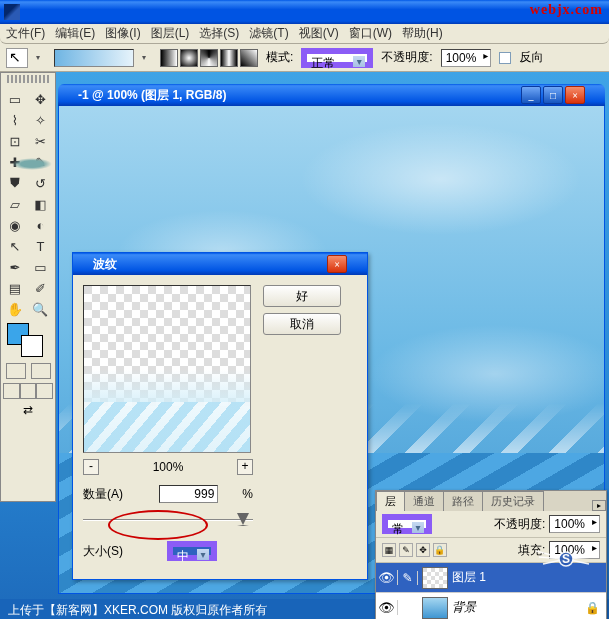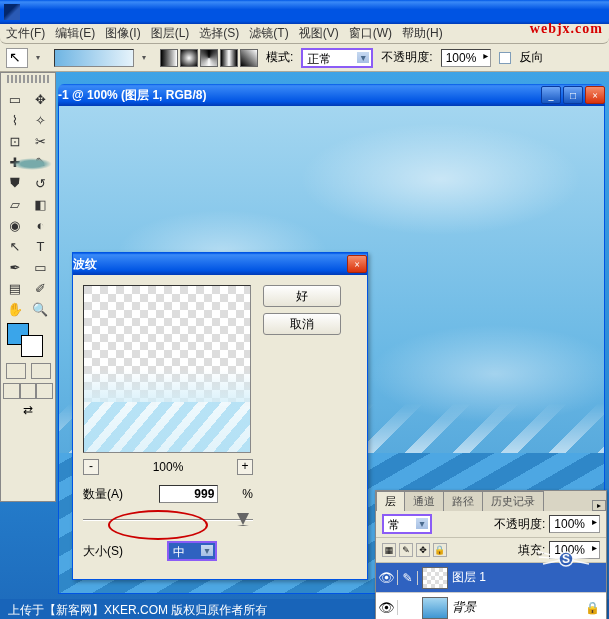--- a/index.html
+++ b/index.html
@@ -1,59 +1,59 @@
 <!DOCTYPE html>
 <html><head>
 <meta charset="utf-8">
 <style>
 * { box-sizing: border-box; margin: 0; padding: 0; font-family: "SimSun", "Microsoft YaHei", sans-serif; font-size: 12px; }
 body { background: #ece9d8; width: 609px; height: 619px; overflow: hidden; position: relative; }
 
 .titlebar { background: linear-gradient(to bottom, #0058e6 0%, #3a8af7 8%, #0054e3 40%, #0054e3 88%, #003ab5 100%); height: 24px; display: flex; align-items: center; padding: 0 4px; color: white; font-weight: bold; }
 .titlebar .app-icon { width: 16px; height: 16px; background: linear-gradient(135deg, #04276a 40%, #2a5ab5 60%); margin-right: 4px; }
 .titlebar .title { flex: 1; }
-.watermark-top { position: absolute; right: 6px; top: 21px; color: #d60000; font-weight: bold; font-family: Verdana; font-size: 14px; letter-spacing: 1px; }
+.watermark-top { position: absolute; right: 6px; top: 2px; color: #d60000; font-weight: bold; font-family: Verdana; font-size: 14px; letter-spacing: 1px; }
 
 .menubar { background: #ece9d8; height: 20px; display: flex; align-items: center; padding: 2px 6px; gap: 10px; border-bottom: 1px solid #aca899; border-radius: 6px; }
 .menubar span { color: #333; }
 
 .optionsbar { background: #ece9d8; height: 28px; display: flex; align-items: center; padding: 2px 6px; gap: 8px; border-bottom: 1px solid #aca899; }
 .tool-cursor { width: 22px; height: 20px; border: 1px solid #999; background: white; position: relative; }
 .tool-cursor::after { content: "↖"; position: absolute; top: 0; left: 2px; font-size: 14px; }
 .dropdown-arrow { width: 10px; font-size: 8px; color: #555; }
 .grad-preview { width: 80px; height: 18px; background: linear-gradient(to right, #6fb5e3, #e6f3fb); border: 1px inset #888; }
 .grad-types { display: flex; gap: 2px; }
 .grad-types div { width: 18px; height: 18px; border: 1px solid #666; }
 .gt-lin { background: linear-gradient(to right, #000, #fff); }
 .gt-rad { background: radial-gradient(circle, #fff, #000); }
 .gt-ang { background: conic-gradient(from 0deg, #000, #fff, #000); }
 .gt-ref { background: linear-gradient(to right, #000, #fff 50%, #000); }
 .gt-dia { background: linear-gradient(45deg, #000, #fff); }
-.select-xp { background: white; border: 2px solid #8b5cf6; height: 20px; padding: 1px 16px 1px 4px; position: relative; }
+.select-xp { background: white; border: 6px solid #8b5cf6; height: 20px; padding: 1px 16px 1px 4px; position: relative; }
 .select-xp::after { content: "▾"; position: absolute; right: 2px; top: 2px; color: #4a6a8d; background: linear-gradient(#c6d9f1, #a7c0e4); width: 12px; text-align: center; font-size: 10px; }
 .field-pct { display: inline-block; border: 1px inset #999; background: white; padding: 1px 14px 1px 4px; position: relative; }
 .field-pct::after { content: "▸"; position: absolute; right: 2px; top: 0; font-size: 10px; }
 .cb { width: 12px; height: 12px; border: 1px solid #7f9db9; background: white; display: inline-block; vertical-align: middle; }
 
 .workspace { position: relative; height: 547px; background: linear-gradient(180deg, #3fa3e6 0%, #2a89d5 60%, #1d6abb 100%); }
 
 .toolbox { position: absolute; left: 0; top: 0; width: 56px; height: 430px; background: #ece9d8; border: 1px solid #888; }
 .tool-grip { height: 8px; background: repeating-linear-gradient(to right, #999 0, #999 2px, #ece9d8 2px, #ece9d8 4px); margin: 2px 6px 4px; }
 .tool-grid { display: grid; grid-template-columns: 1fr 1fr; gap: 1px; padding: 2px; }
 .tool { width: 24px; height: 20px; border: 1px solid transparent; display: flex; align-items: center; justify-content: center; font-size: 13px; color: #333; }
 .swatch-area { padding: 4px; position: relative; height: 40px; }
 .swatch-fg { width: 22px; height: 22px; background: #3aa5ea; border: 1px solid #000; position: absolute; left: 6px; top: 2px; }
 .swatch-bg { width: 22px; height: 22px; background: #fff; border: 1px solid #000; position: absolute; left: 20px; top: 14px; }
 .tool-mini { display: flex; justify-content: space-around; padding: 2px; }
 .tool-mini div { width: 20px; height: 16px; border: 1px solid #888; }
 .brush-preview { position: absolute; left: 12px; top: 86px; width: 50px; height: 26px; }
 .brush-preview .blob { width: 40px; height: 12px; background: radial-gradient(ellipse, #7aa 40%, transparent 70%); border-radius: 50%; }
 
 .doc-window { position: absolute; left: 58px; top: 12px; right: 4px; height: 510px; }
-.doc-title { background: linear-gradient(to bottom, #0058e6 0%, #3a8af7 8%, #0054e3 80%, #003ab5 100%); height: 22px; border-radius: 6px 6px 0 0; display: flex; align-items: center; padding: 0 0; color: white; font-weight: bold; }
+.doc-title { background: linear-gradient(to bottom, #0058e6 0%, #3a8af7 8%, #0054e3 80%, #003ab5 100%); height: 22px; border-radius: 6px 6px 0 0; display: flex; align-items: center; padding: 0 20px; color: white; font-weight: bold; }
 .doc-title .t { flex: 1; }
 .win-btn { width: 20px; height: 18px; background: linear-gradient(#6fa7f7, #1555c0); border: 1px solid #0a3a9d; border-radius: 2px; color: white; display: inline-flex; align-items: center; justify-content: center; margin-left: 2px; font-size: 10px; font-family: Verdana; }
 .win-btn.close { background: linear-gradient(#f68e6b, #d9310a); border-color: #a8240a; font-weight: bold; }
 .doc-canvas { background: linear-gradient(180deg, #a4d6f0 0%, #6bb9e5 50%, #3f96d2 100%); height: 488px; position: relative; overflow: hidden; border: 1px solid #0054e3; border-top: none; }
 .clouds { position: absolute; inset: 0; background:
   radial-gradient(ellipse 200px 80px at 70% 15%, rgba(255,255,255,.5), transparent 70%),
   radial-gradient(ellipse 150px 60px at 30% 30%, rgba(255,255,255,.4), transparent 70%),
   radial-gradient(ellipse 180px 70px at 80% 55%, rgba(255,255,255,.4), transparent 70%); }
 .waves { position: absolute; bottom: 130px; left: 0; right: 0; height: 60px; background: repeating-linear-gradient(-45deg, rgba(255,255,255,.7) 0 12px, transparent 12px 34px); mask: linear-gradient(to top, black, transparent); }
 .stripes { position: absolute; bottom: 0; left: 0; right: 0; height: 140px; background: repeating-linear-gradient(-30deg, #4da7e3 0 16px, #2f87c8 16px 32px); }
@@ -62,21 +62,21 @@
 .dialog .dlg-body { padding: 10px; display: flex; gap: 10px; }
 .preview-box { width: 170px; }
 .preview-img { width: 168px; height: 168px; border: 1px inset #888; background:
   linear-gradient(to top, #b6e2f4 0%, #d2eef9 25%, transparent 50%),
   repeating-conic-gradient(#fff 0 25%, #ddd 0 50%) 0 0/16px 16px; position: relative; }
 .preview-img .wv { position: absolute; bottom: 0; left: 0; right: 0; height: 50px; background: repeating-linear-gradient(-50deg, rgba(180,225,245,.9) 0 10px, rgba(255,255,255,.6) 10px 18px); }
 .zoom-row { display: flex; align-items: center; justify-content: space-between; margin-top: 6px; }
 .zoom-btn { width: 16px; height: 16px; border: 1px solid #888; background: #f5f2e7; text-align: center; line-height: 12px; }
 .params { margin-top: 10px; }
 .param-row { display: flex; align-items: center; gap: 24px; margin-bottom: 8px; }
-.num-field { border: 1px inset #888; background: white; width: 68px; text-align: right; padding: 1px 3px; font-weight: bold; }
+.num-field { border: 1px inset #888; background: white; width: 68px; text-align: right; padding: 1px 3px; }
 .slider { width: 170px; height: 18px; position: relative; }
 .slider::before { content: ""; position: absolute; left: 0; right: 0; top: 8px; border-top: 1px solid #888; border-bottom: 1px solid #fff; }
 .slider .thumb { position: absolute; right: 0; top: 2px; width: 0; height: 0; border-left: 6px solid transparent; border-right: 6px solid transparent; border-top: 12px solid #666; }
 .highlight-oval { border: 2px solid #c00; border-radius: 50%; width: 100px; height: 30px; position: absolute; left: 108px; top: 438px; z-index: 21; pointer-events: none; }
 .dlg-btns { display: flex; flex-direction: column; gap: 6px; }
 .xp-btn { width: 78px; height: 22px; background: linear-gradient(#fefefe, #e8e5d7); border: 1px solid #888; border-radius: 3px; text-align: center; line-height: 20px; }
 
 .layers-panel { position: absolute; right: 2px; top: 418px; width: 232px; background: #ece9d8; border: 1px solid #888; box-shadow: 1px 1px 3px rgba(0,0,0,.3); z-index: 15; }
 .panel-tabs { display: flex; background: #d9d5c4; height: 20px; align-items: flex-end; position: relative; }
 .panel-tabs .tab { padding: 2px 8px; border: 1px solid #888; border-bottom: none; background: #ece9d8; margin-right: -1px; font-size: 11px; }

